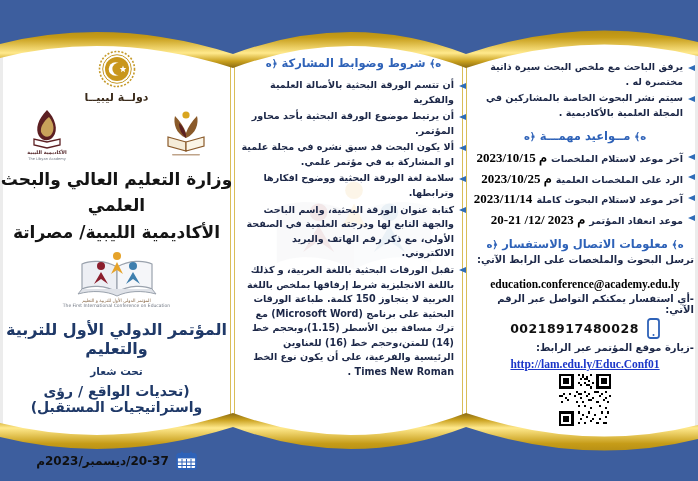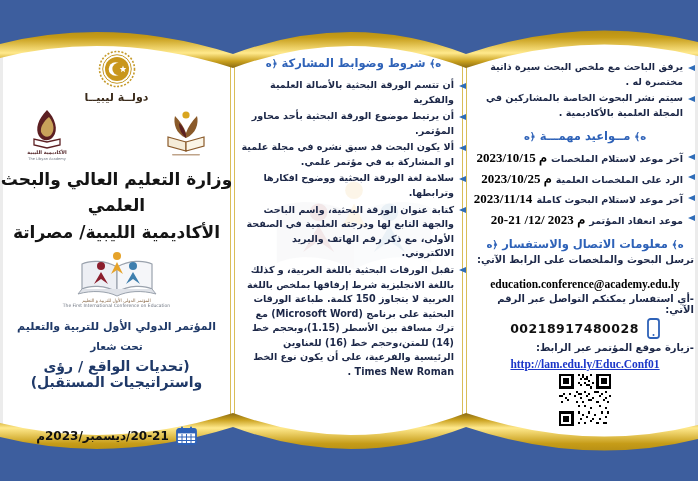--- a/index.html
+++ b/index.html
@@ -28,21 +28,21 @@
   .arrow-icon{position:absolute;right:1px;top:4.5px;width:0;height:0;
               border-top:3.5px solid transparent;border-bottom:3.5px solid transparent;
               border-right:7px solid #2e6cb8;}
   
   .country{font-size:11px;font-weight:bold;color:#3a2a1a;margin-top:3px;}
   .logos-row{display:flex;justify-content:space-between;width:190px;margin-top:4px;align-items:flex-start;}
   .ministry{font-size:17px;font-weight:bold;color:#141414;line-height:1.55;margin-top:4px;}
   .conf-logo-wrap{margin-top:6px;display:flex;flex-direction:column;align-items:center;}
   .cap-ar{font-size:4.5px;color:#8a6a4a;margin-top:1px;}
   .cap-en{font-size:4.5px;color:#6f7682;}
-  .main-title{font-size:11px;font-weight:bold;color:#1f3968;margin-top:12px;}
+  .main-title{font-size:16px;font-weight:bold;color:#1f3968;margin-top:12px;}
   .sub-title{font-size:10.5px;font-weight:bold;color:#1f3968;margin-top:7px;}
   .slogan{font-size:14px;font-weight:bold;color:#1f3968;margin-top:6px;}
   .date-row{display:flex;align-items:center;gap:7px;margin-top:36px;direction:rtl;}
   .date-text{font-size:12px;font-weight:bold;color:#101010;}
   
   .drow{position:relative;display:flex;gap:4px;align-items:baseline;padding-right:13px;margin-bottom:4.5px;}
   .drow .arrow-icon{top:3.5px;}
   .dlabel{font-size:9.6px;font-weight:bold;color:#1c2747;white-space:nowrap;}
   .dvalue{font-size:13px;font-weight:bold;color:#000;font-family:Liberation Serif, serif;direction:ltr;}
   .contact-line{font-size:10px;font-weight:bold;color:#1c2747;text-align:right;margin:3px 2px 3px 0;}
@@ -152,21 +152,21 @@
     <div class="slogan">(تحديات الواقع / رؤى واستراتيجيات المستقبل)</div>
 
     <div class="date-row">
       <svg width="21" height="19" viewBox="0 0 21 19">
         <rect x="1" y="3" width="19" height="15" rx="2" fill="#fff" stroke="#2e62b8" stroke-width="1.8"></rect>
         <rect x="1" y="3" width="19" height="4.4" fill="#2e62b8"></rect>
         <rect x="5" y="0.5" width="2" height="4" rx="1" fill="#2e62b8"></rect>
         <rect x="14" y="0.5" width="2" height="4" rx="1" fill="#2e62b8"></rect>
         <path d="M1 11 H20 M1 14.5 H20 M6 8 V18 M10.5 8 V18 M15 8 V18" stroke="#2e62b8" stroke-width="1"></path>
       </svg>
-      <span class="date-text">20-21/ديسمبر/2023م</span>
+      <span class="date-text">20-37/ديسمبر/2023م</span>
     </div>
   </section>
 
   <section class="panel panel-mid">
     <div class="mid-content">
       <svg class="watermark" width="190" height="160" viewBox="0 0 86 46">
         <path d="M43 16 C31 9 16 9 8 13 L8 38 C16 34 31 34 43 41 Z" fill="#c8cdd6"></path>
         <path d="M43 16 C55 9 70 9 78 13 L78 38 C70 34 55 34 43 41 Z" fill="#d8dce3"></path>
         <circle cx="43" cy="5" r="4" fill="#e6a32a"></circle>
           <path d="M43 11 L37 23 L43 19 L49 23 Z" fill="#e6a32a"></path>

